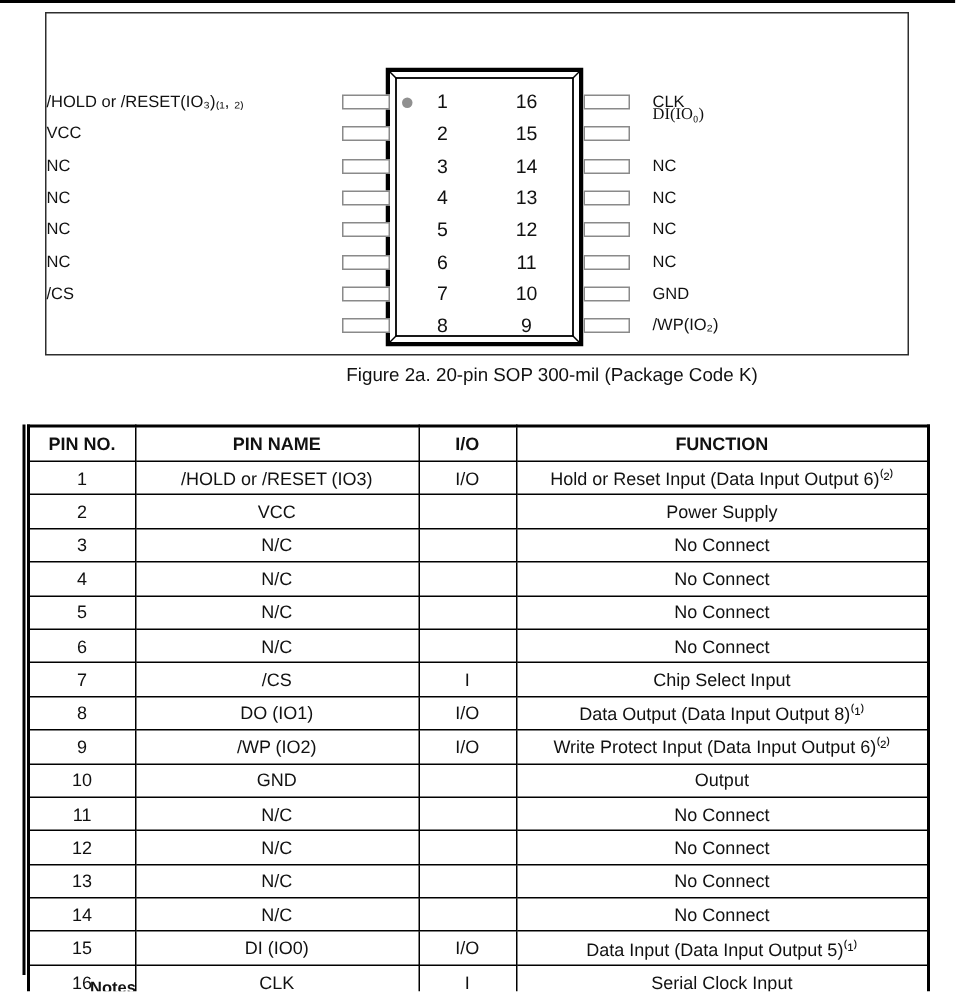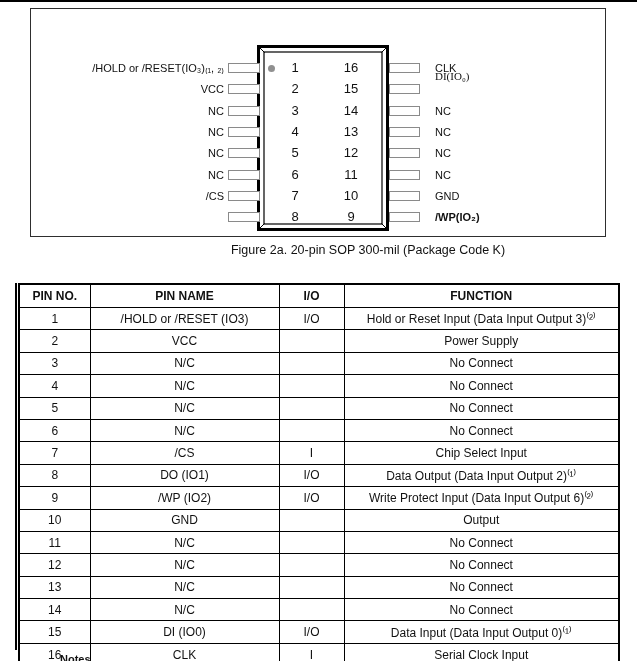--- a/index.html
+++ b/index.html
@@ -23,21 +23,21 @@
     position:absolute;width:36px;text-align:center;font-size:13px;line-height:16px;color:#111;
   }
   .pin1-dot{position:absolute;width:7px;height:7px;border-radius:50%;}
   .lead{
     position:absolute;width:32px;height:10px;background:#fff;
     border:1.2px solid #8a8a8a;box-sizing:border-box;
   }
   .pin-label{
     position:absolute;font-size:11px;line-height:14px;color:#111;white-space:nowrap;
   }
-  .pin-label.left{left:0;width:193px;text-align:right;}
+  .pin-label.left{left:0;width:193px;}
   .pin-label.right{left:404px;width:165px;text-align:left;}
   .fig-caption{
     position:absolute;left:168px;top:243px;width:400px;text-align:center;
     font-size:12.5px;color:#111;
   }
   .table-outer-line{position:absolute;left:15px;top:283px;width:1.5px;height:367px;background:#000;}
   table.pin-table{
     position:absolute;left:18px;top:283px;width:600px;
     border-collapse:collapse;table-layout:fixed;
     border:2.5px solid #000;
@@ -109,21 +109,21 @@
         <div class="pin-label left" style="top: 158.5px;">NC</div>
         <div class="lead" style="left: 197px; top: 160.5px; border-color: rgb(138, 138, 138);"></div>
         <div class="lead" style="left: 358px; top: 160.5px; width: 31px; border-color: rgb(138, 138, 138);"></div>
         <div class="pin-label right" style="top: 158.5px;">NC</div>
         <div class="pin-label left" style="top: 179.8px;">/CS</div>
         <div class="lead" style="left: 197px; top: 181.8px; border-color: rgb(138, 138, 138);"></div>
         <div class="lead" style="left: 358px; top: 181.8px; width: 31px; border-color: rgb(138, 138, 138);"></div>
         <div class="pin-label right" style="top: 179.8px;">GND</div>
         <div class="lead" style="left: 197px; top: 203.1px; border-color: rgb(138, 138, 138);"></div>
         <div class="lead" style="left: 358px; top: 203.1px; width: 31px; border-color: rgb(138, 138, 138);"></div>
-        <div class="pin-label right" style="top: 201.1px; font-weight: bold;">/WP(IO₂)</div>
+        <div class="pin-label right" style="top: 201.1px;">/WP(IO₂)</div>
       </div>
   </div>
 
   <div class="fig-caption">Figure 2a.  20-pin SOP 300-mil (Package Code K)</div>
 
   <div class="table-outer-line"></div>
 
   <table class="pin-table">
     <colgroup>
       <col style="width:71px">
@@ -137,21 +137,21 @@
           <th>PIN NAME</th>
           <th>I/O</th>
           <th>FUNCTION</th>
         </tr>
       </thead>
     <tbody id="pt-body">
         <tr>
           <td>1</td>
           <td>/HOLD or /RESET (IO3)</td>
           <td>I/O</td>
-          <td>Hold or Reset Input (Data Input Output 3)⁽²⁾</td>
+          <td>Hold or Reset Input (Data Input Output 6)⁽²⁾</td>
         </tr>
         <tr>
           <td>2</td>
           <td>VCC</td>
           <td></td>
           <td>Power Supply</td>
         </tr>
         <tr>
           <td>3</td>
           <td>N/C</td>
@@ -179,21 +179,21 @@
         <tr>
           <td>7</td>
           <td>/CS</td>
           <td>I</td>
           <td>Chip Select Input</td>
         </tr>
         <tr>
           <td>8</td>
           <td>DO (IO1)</td>
           <td>I/O</td>
-          <td>Data Output (Data Input Output 2)⁽¹⁾</td>
+          <td>Data Output (Data Input Output 8)⁽¹⁾</td>
         </tr>
         <tr>
           <td>9</td>
           <td>/WP (IO2)</td>
           <td>I/O</td>
           <td>Write Protect Input (Data Input Output 6)⁽²⁾</td>
         </tr>
         <tr>
           <td>10</td>
           <td>GND</td>
@@ -221,21 +221,21 @@
         <tr>
           <td>14</td>
           <td>N/C</td>
           <td></td>
           <td>No Connect</td>
         </tr>
         <tr>
           <td>15</td>
           <td>DI (IO0)</td>
           <td>I/O</td>
-          <td>Data Input (Data Input Output 0)⁽¹⁾</td>
+          <td>Data Input (Data Input Output 5)⁽¹⁾</td>
         </tr>
         <tr>
           <td>16</td>
           <td>CLK</td>
           <td>I</td>
           <td>Serial Clock Input</td>
         </tr>
       </tbody>
   </table>
 

